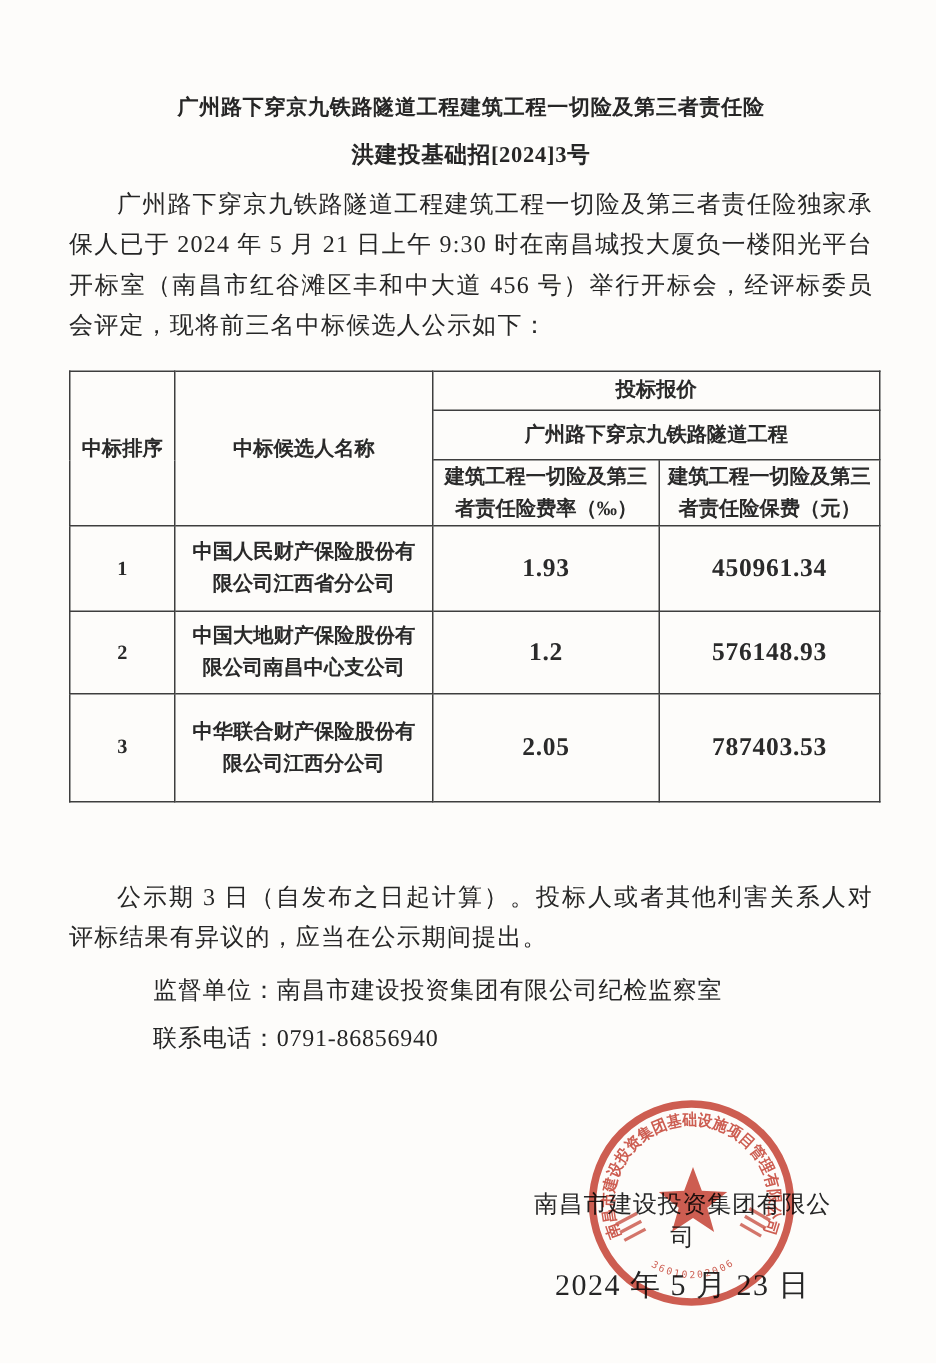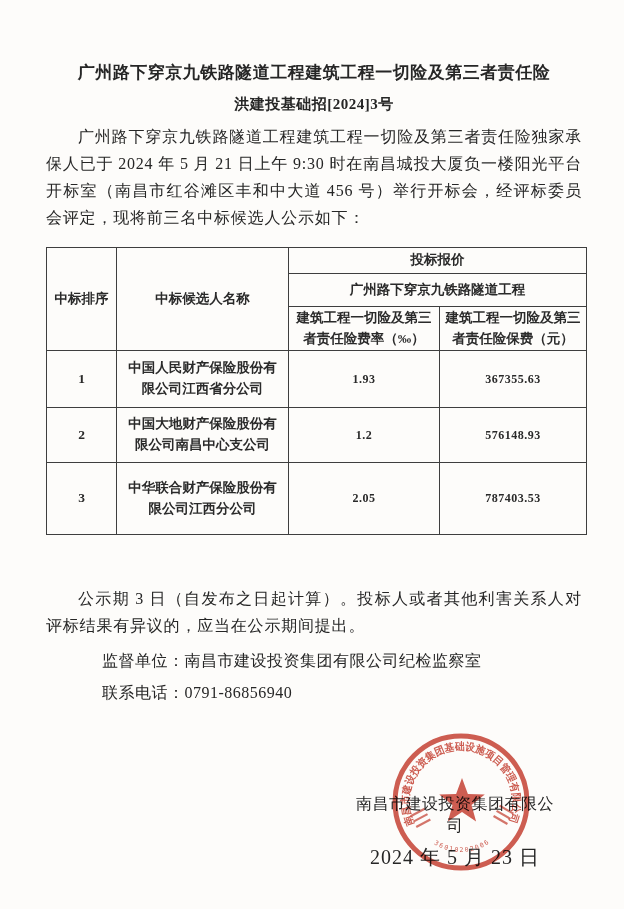--- a/index.html
+++ b/index.html
@@ -8,21 +8,21 @@
     position:relative;
     width:624px; height:909px;
     margin:0 auto;
     background:#fdfcfa;
     overflow:hidden;
     font-family:"Liberation Serif","DejaVu Serif",serif;
     color:#262626;
   }
   .content { padding:58px 42px 0 46px; }
 
-  .title { text-align:center; font-weight:bold; font-size:17px; line-height:30px; letter-spacing:0.5px; }
+  .title { text-align:center; font-weight:bold; font-size:14px; line-height:30px; letter-spacing:0.5px; }
   .doc-number { text-align:center; font-weight:bold; font-size:15px; line-height:22px; margin-top:5px; letter-spacing:0.5px; }
 
   .intro {
     margin-top:8px;
     font-size:16px; line-height:27px;
     text-align:justify; text-justify:inter-ideograph;
     text-indent:2em; letter-spacing:0.8px;
   }
 
   table.bid-table {
@@ -35,21 +35,21 @@
   }
   table.bid-table th, table.bid-table td {
     border:1.2px solid #3e3e3e;
     text-align:center; vertical-align:middle;
     font-weight:bold;
     padding:0 5px;
     line-height:1.55;
   }
   .rowA { height:26px; } .rowB { height:33px; } .rowC { height:44px; }
   .rowD1 { height:57px; } .rowD2 { height:55px; } .rowD3 { height:72px; }
-  td.num { font-size:12px; letter-spacing:0.5px; }
+  td.num { font-size:17px; letter-spacing:0.5px; }
 
   .notice {
     margin-top:50px;
     font-size:16px; line-height:27px;
     text-align:justify; text-justify:inter-ideograph;
     text-indent:2em; letter-spacing:0.8px;
   }
   .supervisor { margin-top:8px; padding-left:56px; font-size:16px; line-height:27px; letter-spacing:0.5px; }
   .phone      { margin-top:5px;  padding-left:56px; font-size:16px; line-height:27px; letter-spacing:0.5px; }
 
@@ -97,21 +97,21 @@
         <th colspan="2">广州路下穿京九铁路隧道工程</th>
       </tr>
       <tr class="rowC">
         <th>建筑工程一切险及第三者责任险费率（‰）</th>
         <th>建筑工程一切险及第三者责任险保费（元）</th>
       </tr>
       <tr class="rowD1">
         <td>1</td>
         <td>中国人民财产保险股份有限公司江西省分公司</td>
         <td class="num">1.93</td>
-        <td class="num">367355.63</td>
+        <td class="num">450961.34</td>
       </tr>
       <tr class="rowD2">
         <td>2</td>
         <td>中国大地财产保险股份有限公司南昌中心支公司</td>
         <td class="num">1.2</td>
         <td class="num">576148.93</td>
       </tr>
       <tr class="rowD3">
         <td>3</td>
         <td>中华联合财产保险股份有限公司江西分公司</td>

